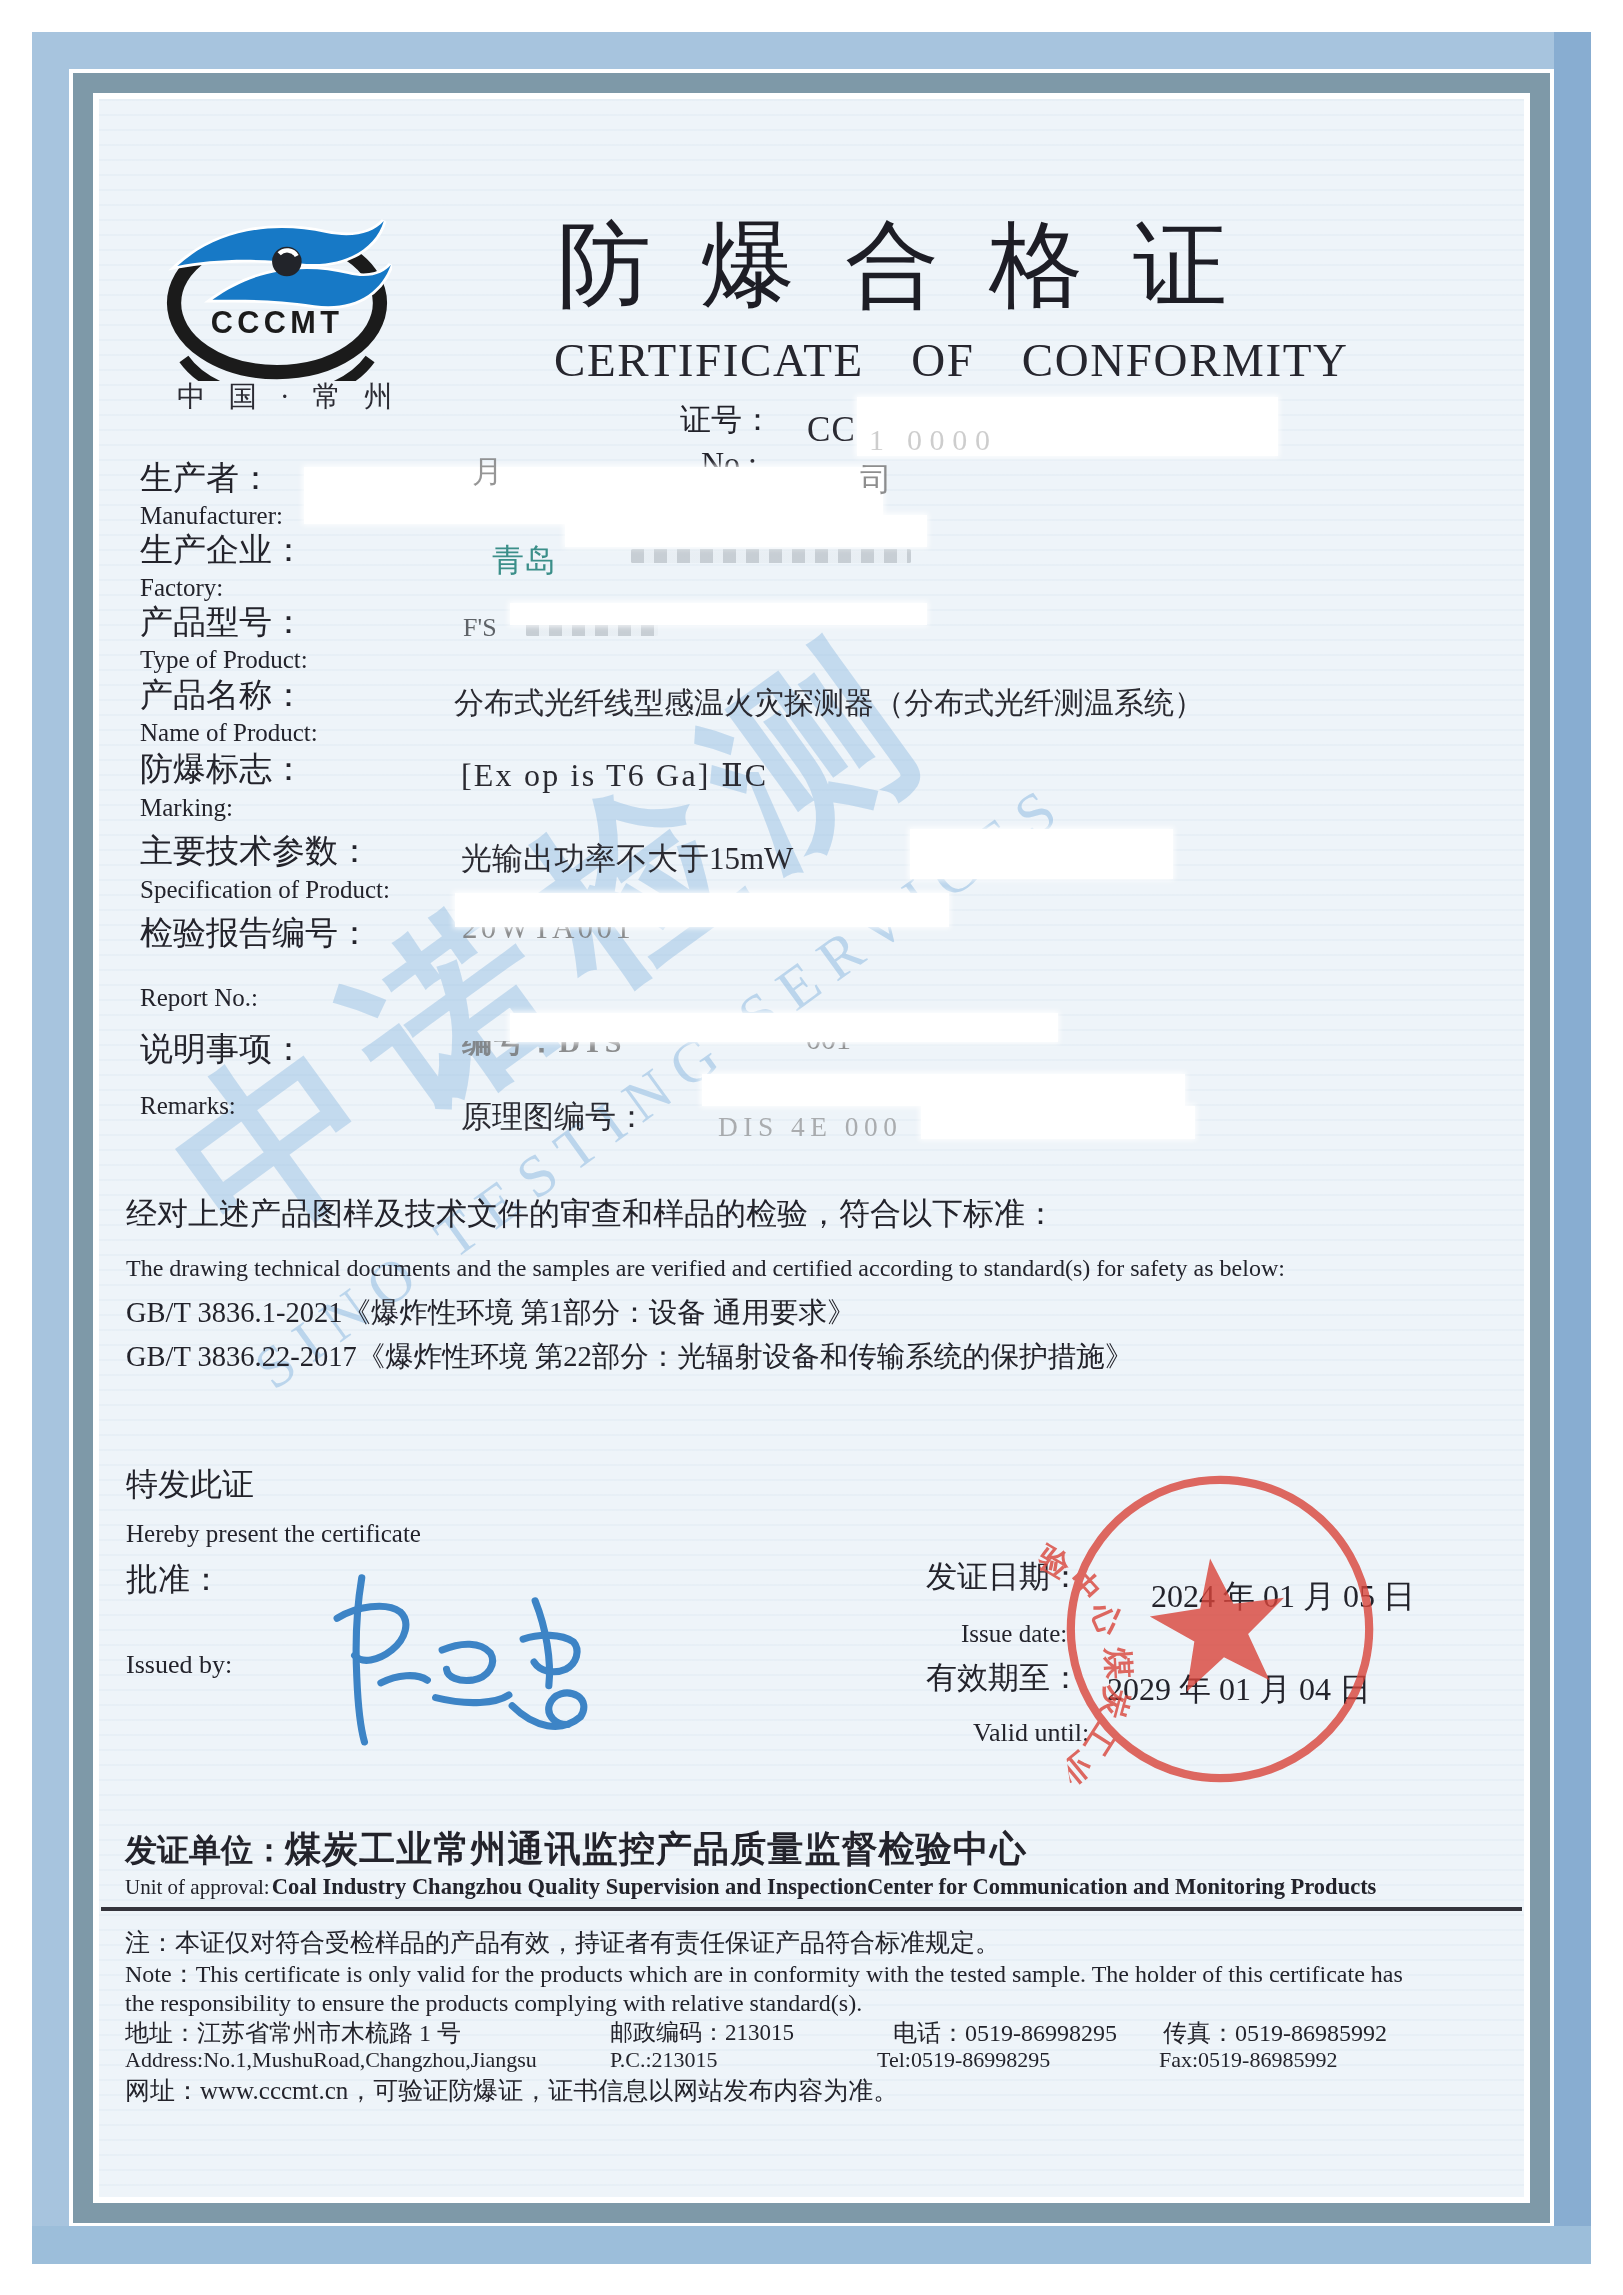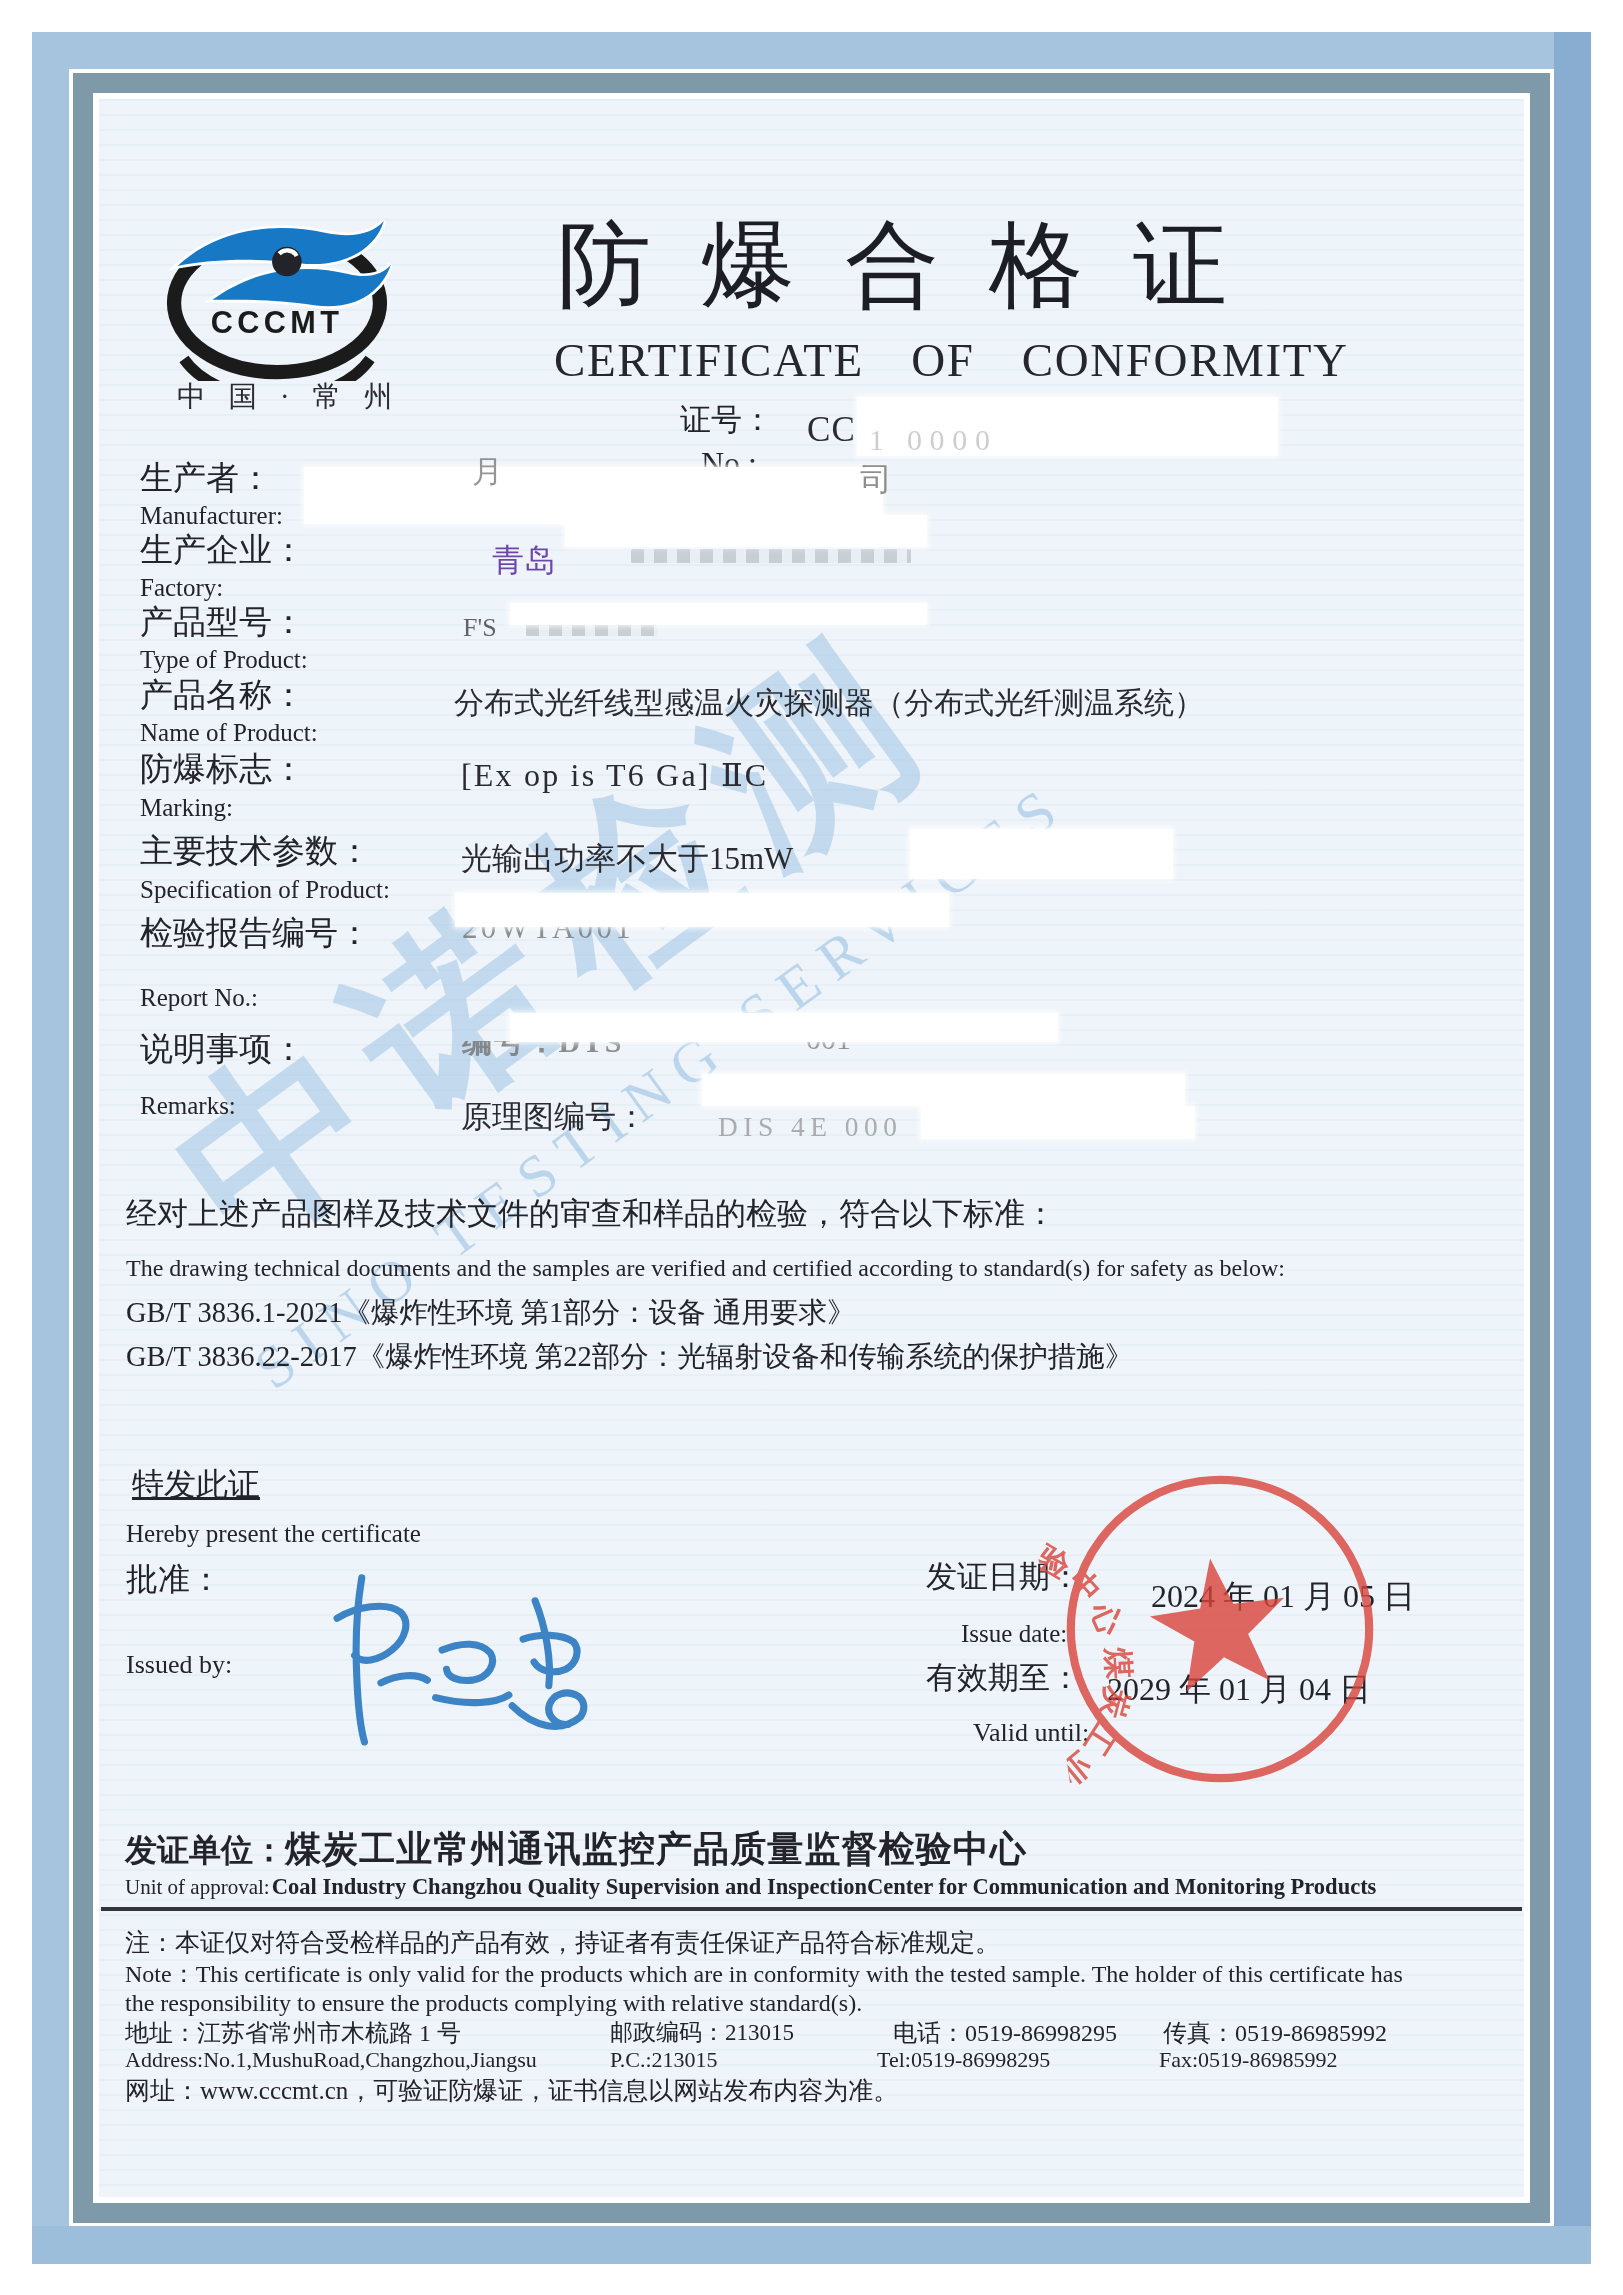--- a/index.html
+++ b/index.html
@@ -73,21 +73,21 @@
 
   <div class="blk lbl-zh" style="left:140px;top:456px;">生产者：</div>
   <div class="blk lbl-en lat" style="left:140px;top:502px;">Manufacturer:</div>
   <div class="smudge" style="left:483px;top:476px;width:384px;"></div>
   <div class="redact" style="left:304px;top:467px;width:579px;height:57px;"></div>
   <div class="blk ghost" style="left:472px;top:451px;font-size:31px;z-index:4;opacity:.75;">月</div>
   <div class="blk ghost" style="left:860px;top:458px;font-size:32px;z-index:4;">司</div>
 
   <div class="blk lbl-zh" style="left:140px;top:528px;">生产企业：</div>
   <div class="blk lbl-en lat" style="left:140px;top:574px;">Factory:</div>
-  <div class="blk ghost" style="left:492px;top:539px;font-size:32px;color:#4c1d95;">青岛</div>
+  <div class="blk ghost" style="left:492px;top:539px;font-size:32px;color:#0f766e;">青岛</div>
   <div class="smudge" style="left:631px;top:549px;width:280px;"></div>
   <div class="redact" style="left:565px;top:515px;width:362px;height:32px;"></div>
 
   <div class="blk lbl-zh" style="left:140px;top:600px;">产品型号：</div>
   <div class="blk lbl-en lat" style="left:140px;top:646px;">Type of Product:</div>
   <div class="blk ghost" style="left:463px;top:613px;font-size:26px;color:#3c4045;">F'S</div>
   <div class="smudge" style="left:526px;top:622px;width:132px;"></div>
   <div class="redact" style="left:510px;top:603px;width:417px;height:22px;"></div>
 
   <div class="blk lbl-zh" style="left:140px;top:673px;">产品名称：</div>
@@ -128,21 +128,21 @@
   <div class="blk val" style="left:461px;top:1096px;font-size:31px;">原理图编号：</div>
   <div class="blk ghost" style="left:718px;top:1112px;font-size:27.4px;letter-spacing:5.5px;opacity:.55;">DIS 4E 000</div>
   <div class="redact" style="left:702px;top:1074px;width:483px;height:32px;"></div>
   <div class="redact" style="left:921px;top:1106px;width:274px;height:33px;"></div>
 
   <div class="blk" style="left:126px;top:1193px;font-size:31px;">经对上述产品图样及技术文件的审查和样品的检验，符合以下标准：</div>
   <div class="blk lat" style="left:126px;top:1255px;font-size:24px;">The drawing technical documents and the samples are verified and certified according to standard(s) for safety as below:</div>
   <div class="blk" style="left:126px;top:1294px;font-size:28.5px;">GB/T 3836.1-2021《爆炸性环境 第1部分：设备 通用要求》</div>
   <div class="blk" style="left:126px;top:1338px;font-size:28.5px;">GB/T 3836.22-2017《爆炸性环境 第22部分：光辐射设备和传输系统的保护措施》</div>
 
-  <div class="blk" style="left:132px;top:1463px;font-size:32px;text-decoration:underline;">特发此证</div>
+  <div class="blk" style="left:126px;top:1463px;font-size:32px;">特发此证</div>
   <div class="blk lat" style="left:126px;top:1520px;font-size:25px;">Hereby present the certificate</div>
   <div class="blk" style="left:126px;top:1558px;font-size:32px;">批准：</div>
   <div class="blk lat" style="left:126px;top:1650px;font-size:26px;">Issued by:</div>
 
   <svg class="sig-svg" style="left:304px;top:1568px;z-index:3;" width="296" height="186" viewBox="0 0 540 340">
     <g fill="none" stroke="#2e7bc2" stroke-width="13" stroke-linecap="round" stroke-linejoin="round" opacity="0.92">
       <path d="M105,18 C98,60 92,120 96,200 C98,250 102,290 110,318"></path>
       <path d="M60,92 C95,70 150,62 175,80 C195,98 185,130 160,150 C135,170 105,175 92,160"></path>
       <path d="M140,210 C170,195 205,192 225,205"></path>
       <path d="M252,150 C287,135 322,135 340,155 C352,175 337,200 307,205 C282,208 262,200 260,185"></path>

